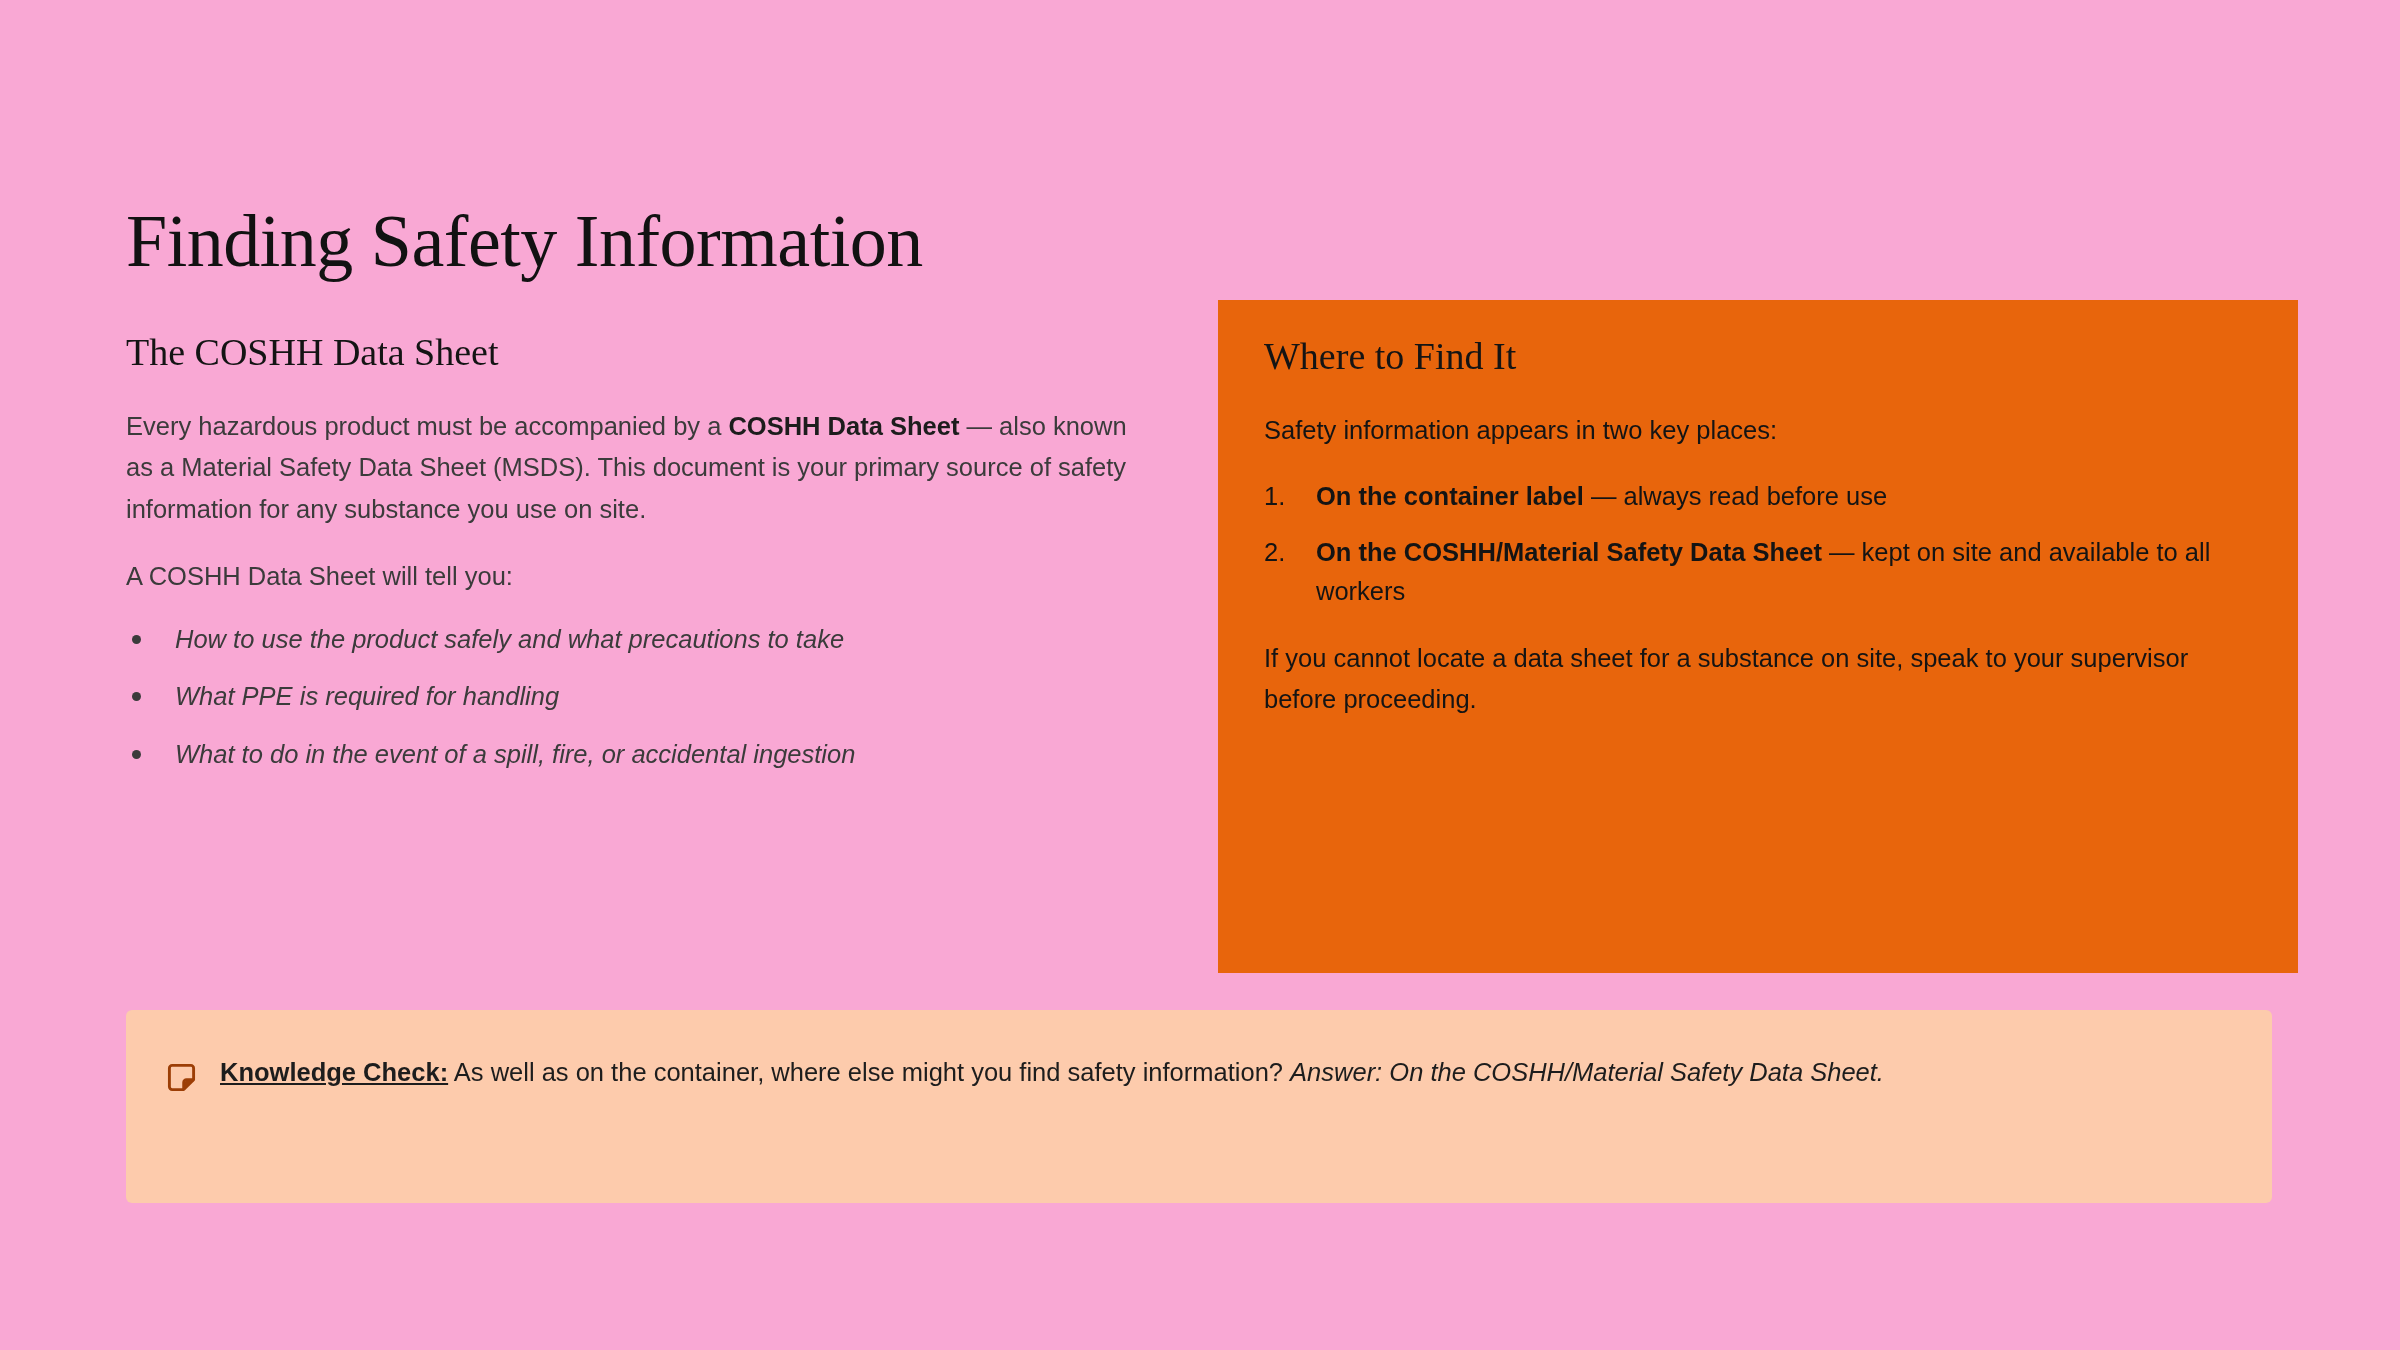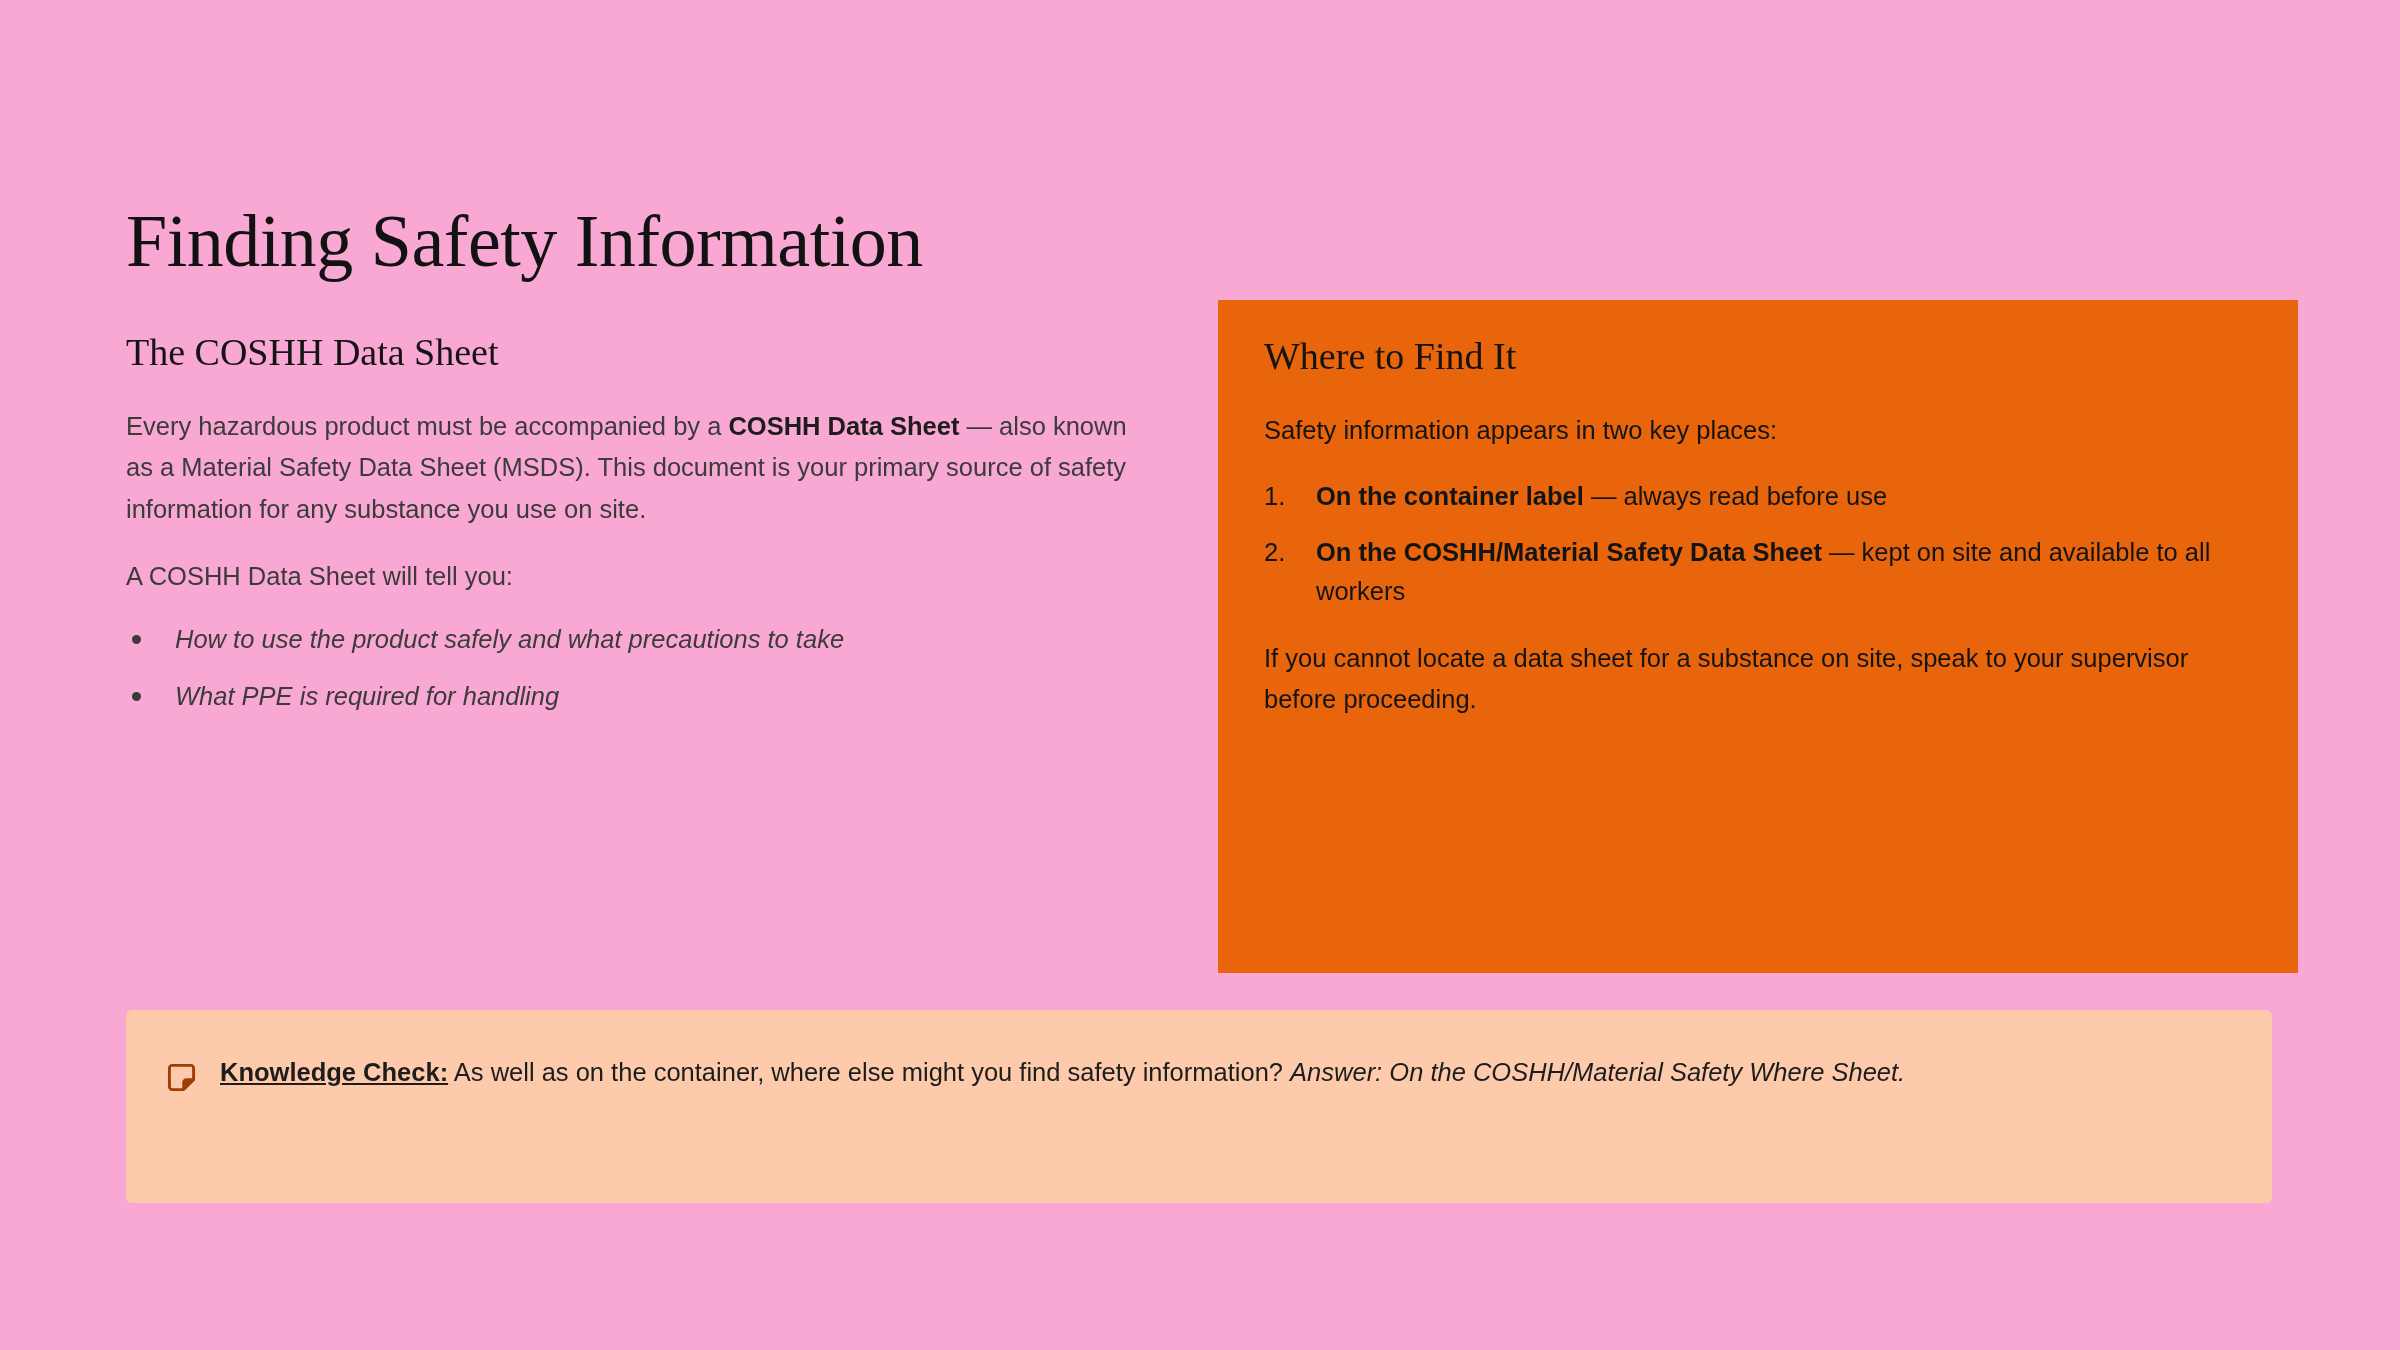--- a/index.html
+++ b/index.html
@@ -193,20 +193,24 @@
 
     <ul class="bullets">
       <li>
         <span class="dot"></span>
         <span>How to use the product safely and what precautions to take</span>
       </li>
       <li>
         <span class="dot"></span>
         <span>What PPE is required for handling</span>
       </li>
+      <li>
+        <span class="dot"></span>
+        <span>What to do in the event of a spill, fire, or accidental ingestion</span>
+      </li>
     </ul>
   </div>
 
   <div class="orange-panel">
 
     <h2 class="panel-heading">Where to Find It</h2>
 
     <p class="panel-text">Safety information appears in two key places:</p>
 
     <ol class="numbered">
@@ -221,16 +225,16 @@
     <p class="panel-text">If you cannot locate a data sheet for a substance on site, speak to your supervisor before proceeding.</p>
   </div>
 
   <div class="kc-banner">
     <svg class="kc-icon" viewBox="0 0 24 24" fill="none">
       <path d="M3.2 5.2a2 2 0 0 1 2-2h13.6a2 2 0 0 1 2 2v8.4l-7.2 7.2H5.2a2 2 0 0 1-2-2V5.2z" stroke="#9C3E06" stroke-width="2.1" stroke-linejoin="round"></path>
       <path d="M20.8 13.6h-5.2a2 2 0 0 0-2 2v5.2" stroke="#9C3E06" stroke-width="2.1" stroke-linejoin="round"></path>
       <path d="M14.3 20.3v-4.6a1.4 1.4 0 0 1 1.4-1.4h4.6z" fill="#9C3E06"></path>
     </svg>
 
-    <p class="kc-text"><b>Knowledge Check:</b><span> As well as on the container, where else might you find safety information? </span><i>Answer: On the COSHH/Material Safety Where Sheet.</i></p>
+    <p class="kc-text"><b>Knowledge Check:</b><span> As well as on the container, where else might you find safety information? </span><i>Answer: On the COSHH/Material Safety Data Sheet.</i></p>
   </div>
 
 </div>
 
 </body></html>

